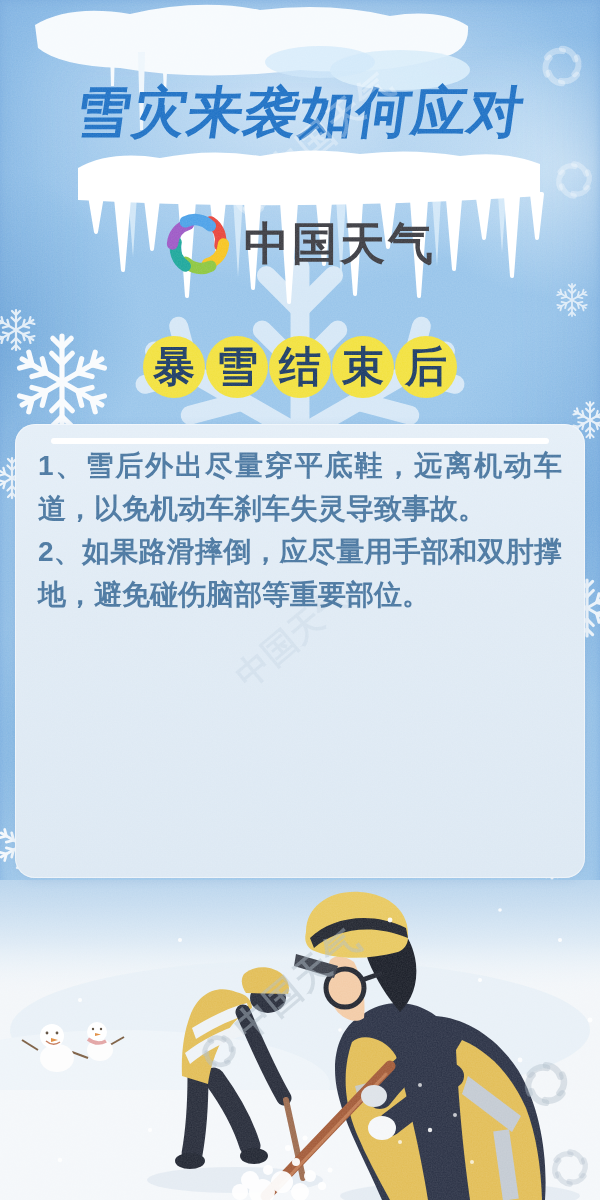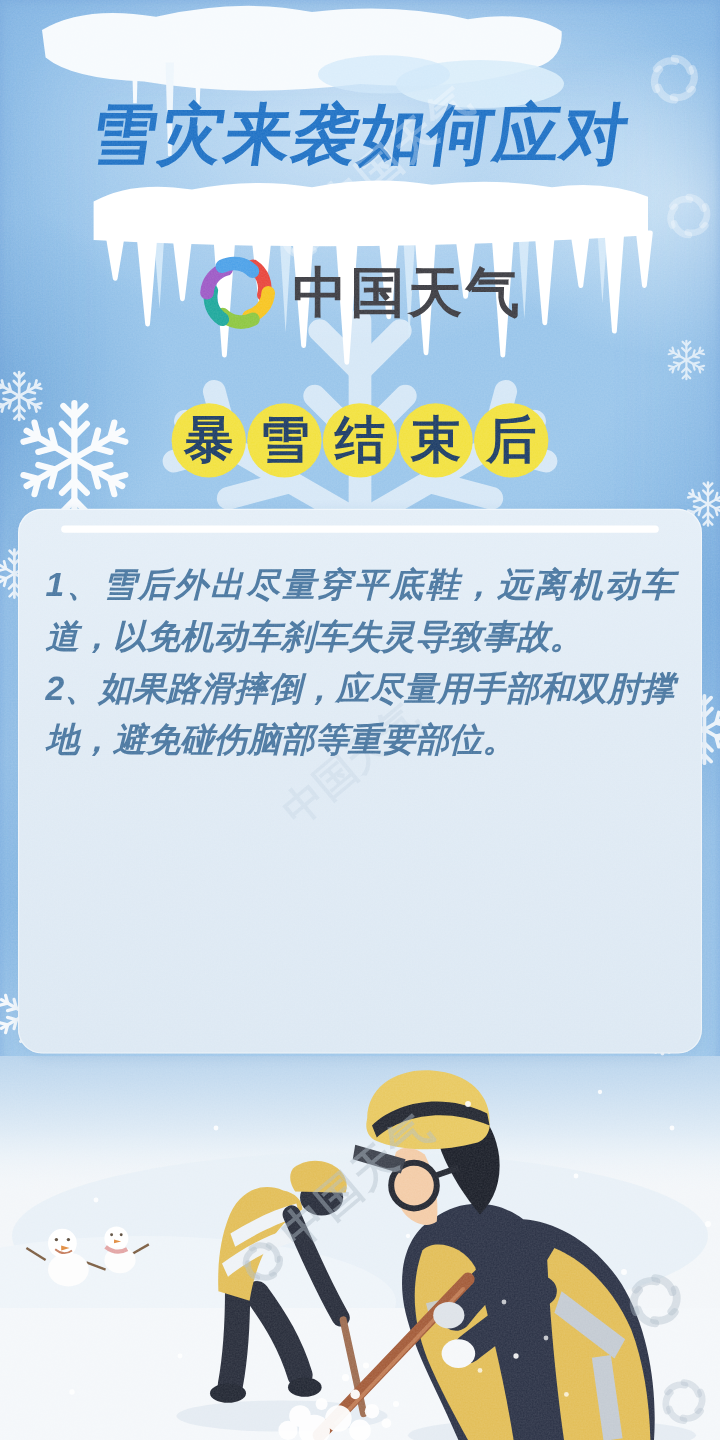--- a/index.html
+++ b/index.html
@@ -52,21 +52,21 @@
     position:absolute; left:15px; top:424px; width:570px; height:454px; z-index:3;
     background:linear-gradient(180deg,#e4eef7 0%, #dfeaf4 40%, #dce8f3 100%);
     border-radius:20px;
     box-shadow: inset 0 0 0 1px rgba(255,255,255,.45), 0 2px 10px rgba(90,140,195,.20);
     padding:0 23px;
   }
   .card-line{
     width:498px; height:6px; border-radius:3px; background:#ffffff;
     margin:14px auto 0 auto;
   }
-  .tips{ margin-top:22px;font-style:italic; }
+  .tips{ margin-top:0; }
   .tips p{
     font-size:28px; line-height:43px; font-weight:600; color:#47759f;
     text-align:justify; text-justify:inter-character;
   }
   .card .wm-inner{
     position:absolute; left:210px; top:190px; opacity:.06; color:#35618c;
     transform:rotate(-40deg); font-size:34px; font-weight:700; white-space:nowrap;
     pointer-events:none;
   }
 

